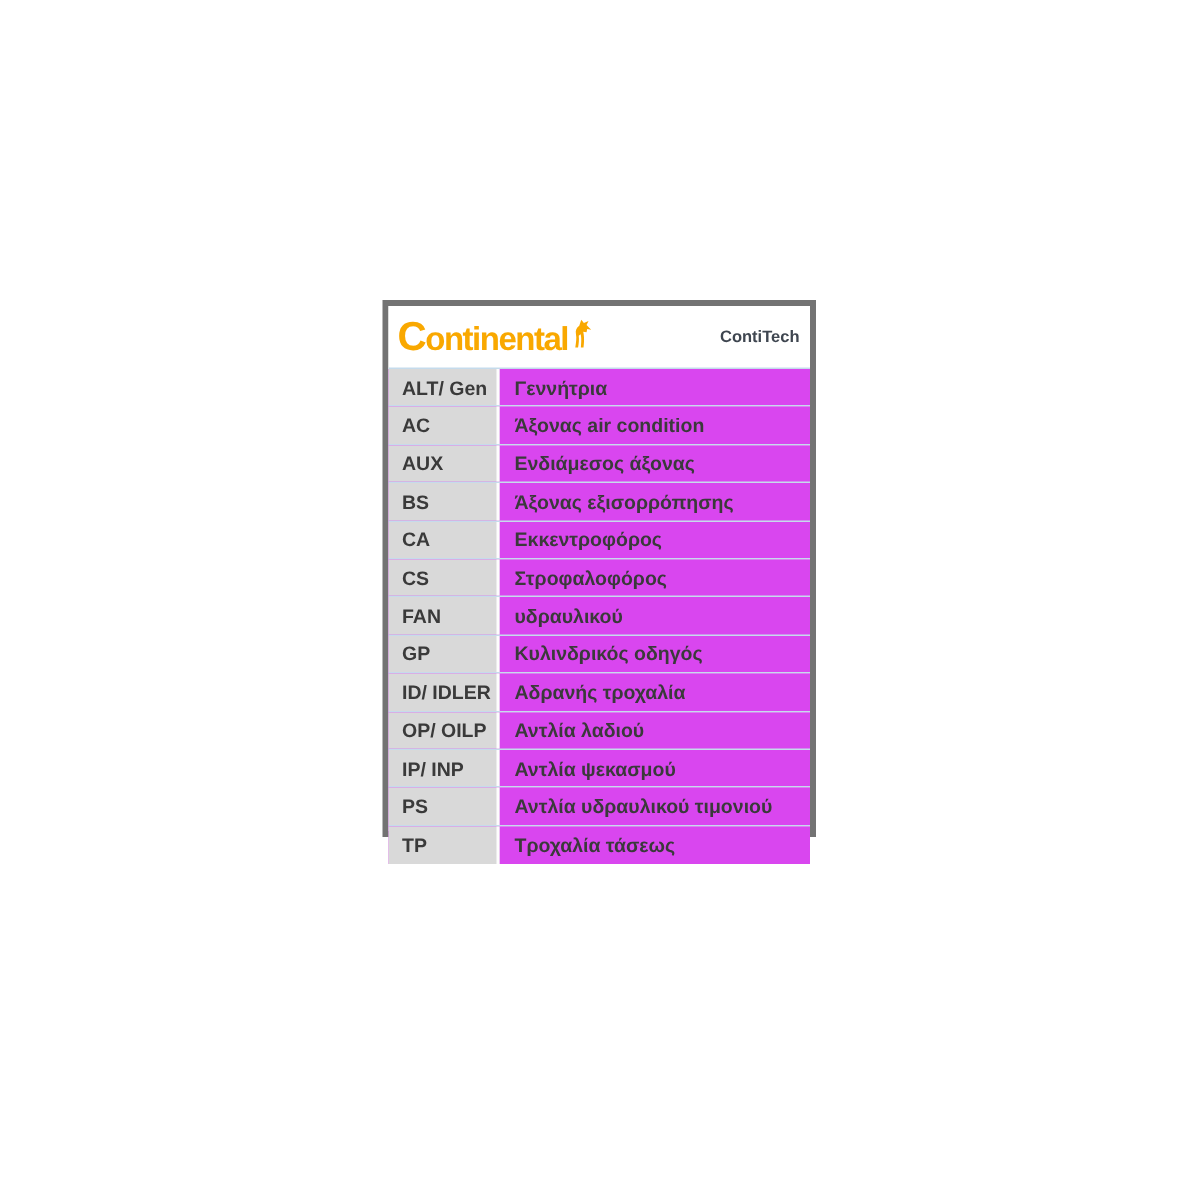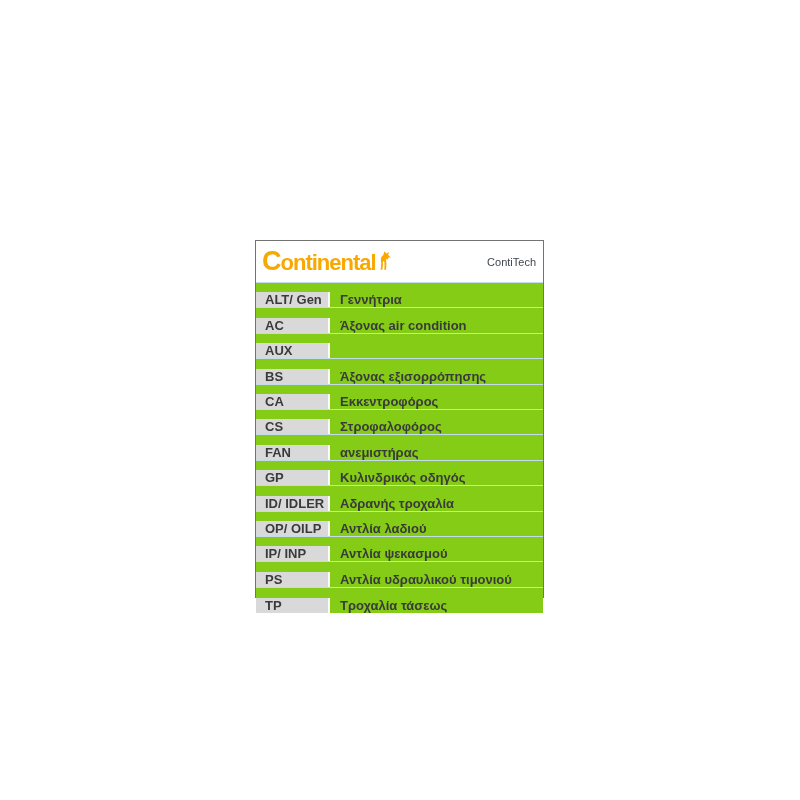--- a/index.html
+++ b/index.html
@@ -7,22 +7,21 @@
     width: 800px; height: 800px;
     background: #ffffff;
     font-family: "Liberation Sans", sans-serif;
     overflow: hidden;
   }
   .sheet {
     position: absolute;
     left: 255px; top: 200px;
     width: 289px; height: 358px;
     background: #ffffff;
-    border: 1px solid #737373;
-    margin-top: 40px;
+    border: 4px solid #737373;
   }
   .header {
     height: 42px;
     display: flex;
     align-items: center;
     justify-content: space-between;
     padding: 0 7px 0 6px;
     background: #ffffff;
     border-bottom: 1px solid #c5dbec;
   }
@@ -36,31 +35,30 @@
     color: #f9a800;
     font-weight: 700;
     font-size: 22px;
     letter-spacing: -1px;
     line-height: 1;
   }
   .logo-text::first-letter { font-size: 27px; }
   .horse { display: inline-block; line-height: 1; margin-bottom: 2px; }
   .subbrand {
     color: #3f4650;
-    font-weight: 400;
+    font-weight: 700;
     font-size: 11px;
     letter-spacing: 0;
   }
   .rows { width: 100%; }
   .row {
     display: flex;
     height: 25.4px;
     border-bottom: 1px solid #c5dbec;
-    background: #84cc16;
-    align-items: flex-end;
+    background: #d946ef;
   }
   .row:last-child { border-bottom: none; }
   .code {
     width: 74px;
     flex: 0 0 74px;
     background: #d9d9d9;
     border-right: 2px solid #fdfdfd;
     display: flex;
     align-items: center;
     padding-left: 9px;
@@ -101,40 +99,41 @@
     <div class="desc">Γεννήτρια</div>
   </div>
 
   <div class="row">
     <div class="code">AC</div>
     <div class="desc">Άξονας air condition</div>
   </div>
 
   <div class="row">
     <div class="code">AUX</div>
+    <div class="desc">Ενδιάμεσος άξονας</div>
   </div>
 
   <div class="row">
     <div class="code">BS</div>
     <div class="desc">Άξονας εξισορρόπησης</div>
   </div>
 
   <div class="row">
     <div class="code">CA</div>
     <div class="desc">Εκκεντροφόρος</div>
   </div>
 
   <div class="row">
     <div class="code">CS</div>
     <div class="desc">Στροφαλοφόρος</div>
   </div>
 
   <div class="row">
     <div class="code">FAN</div>
-    <div class="desc">ανεμιστήρας</div>
+    <div class="desc">υδραυλικού</div>
   </div>
 
   <div class="row">
     <div class="code">GP</div>
     <div class="desc">Κυλινδρικός οδηγός</div>
   </div>
 
   <div class="row">
     <div class="code">ID/ IDLER</div>
     <div class="desc">Αδρανής τροχαλία</div>

